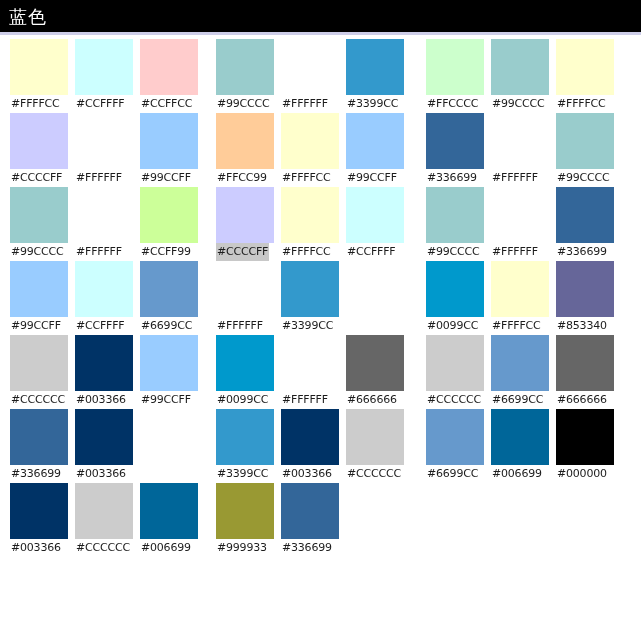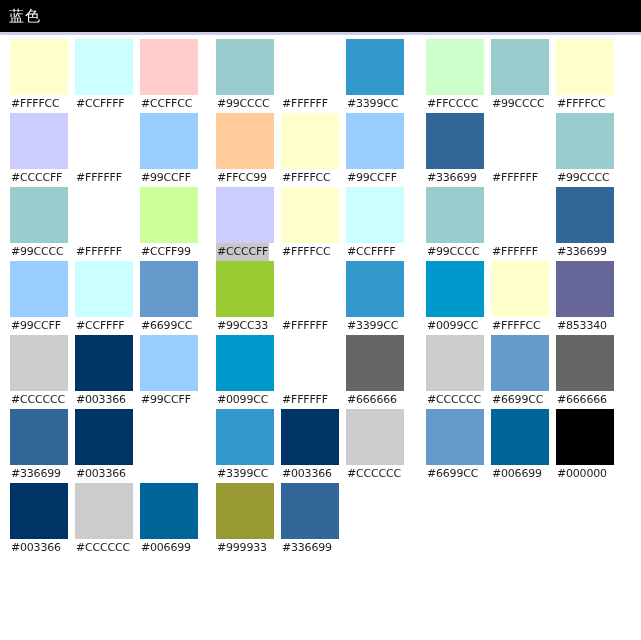--- a/index.html
+++ b/index.html
@@ -24,21 +24,21 @@
   #titlebar {
     height: 32px;
     background: #000000;
     display: flex;
     align-items: center;
     padding-left: 9px;
     box-sizing: border-box;
   }
   #titlebar .title {
     color: #ffffff;
-    font-size: 15px;
+    font-size: 18px;
     line-height: 15px;
     letter-spacing: 1px;
     font-family: "DejaVu Sans", "Liberation Sans", sans-serif;
   }
   #headrule {
     height: 3px;
     background: #cdcde8;
     width: 100%;
   }
   #headrule2 {
@@ -237,24 +237,20 @@
             <div class="swatch" style="background: rgb(255, 255, 204);"></div>
             <div class="label">#FFFFCC</div>
           </div>
           <div class="cell">
             <div class="swatch" style="background: rgb(204, 255, 255);"></div>
             <div class="label">#CCFFFF</div>
           </div>
         </div>
         <div class="row">
           <div class="cell">
-            <div class="swatch" style="background: rgb(153, 204, 51);"></div>
-            <div class="label">#99CC33</div>
-          </div>
-          <div class="cell">
             <div class="swatch" style="background: rgb(255, 255, 255);"></div>
             <div class="label">#FFFFFF</div>
           </div>
           <div class="cell">
             <div class="swatch" style="background: rgb(51, 153, 204);"></div>
             <div class="label">#3399CC</div>
           </div>
         </div>
         <div class="row">
           <div class="cell">

